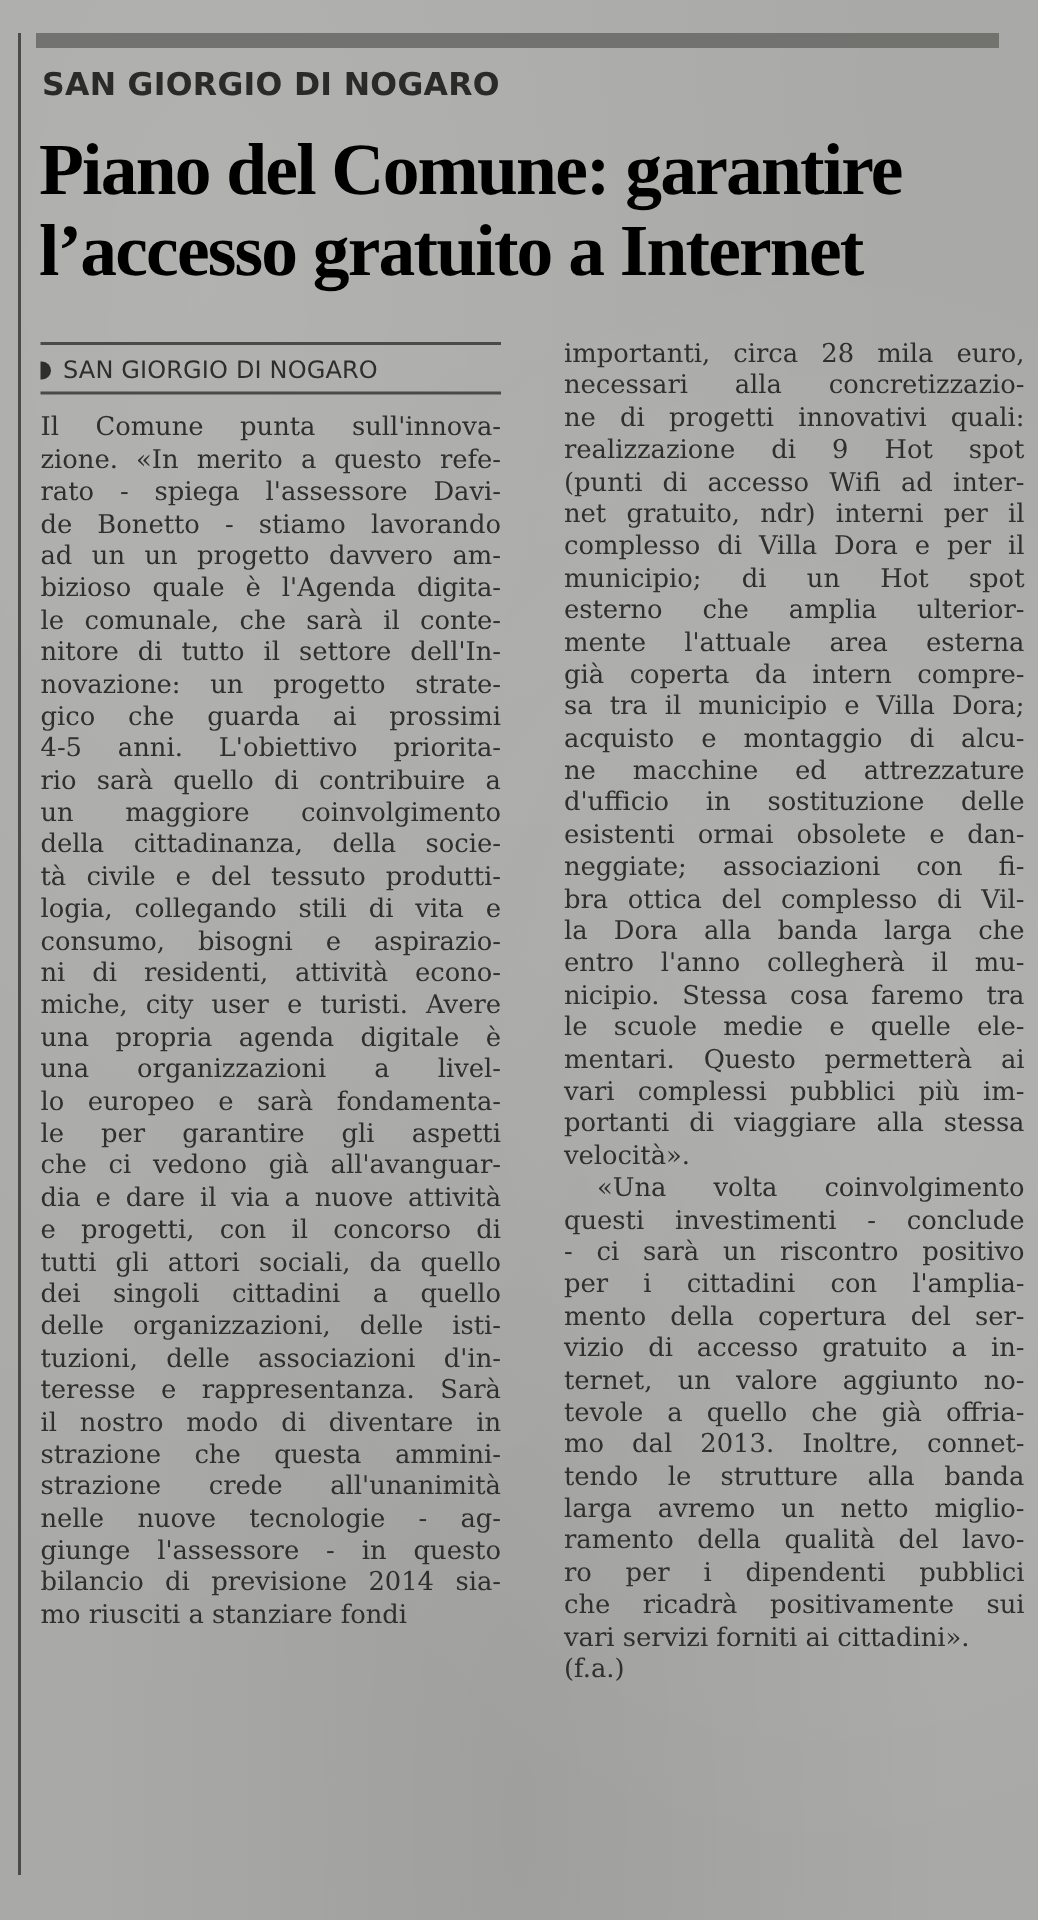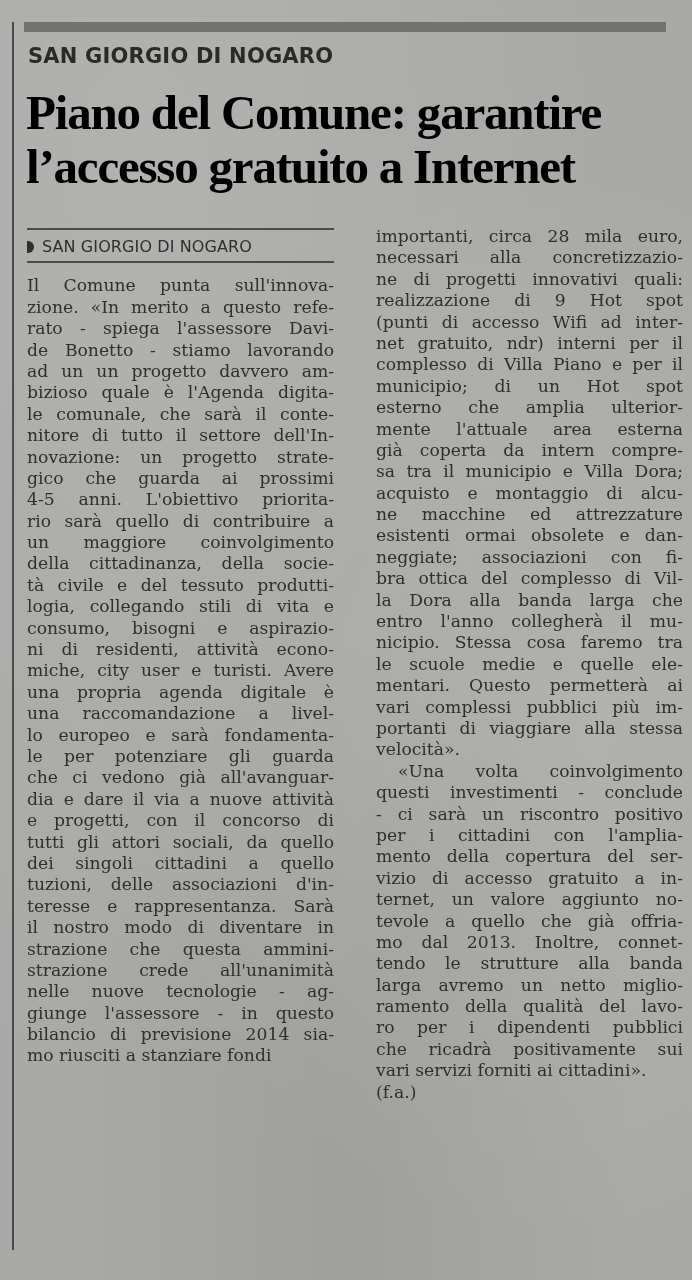--- a/index.html
+++ b/index.html
@@ -140,56 +140,58 @@
         <span class="line">4-5 anni. L'obiettivo priorita-</span>
         <span class="line">rio sarà quello di contribuire a</span>
         <span class="line">un maggiore coinvolgimento</span>
         <span class="line">della cittadinanza, della socie-</span>
         <span class="line">tà civile e del tessuto produtti-</span>
         <span class="line">logia, collegando stili di vita e</span>
         <span class="line">consumo, bisogni e aspirazio-</span>
         <span class="line">ni di residenti, attività econo-</span>
         <span class="line">miche, city user e turisti. Avere</span>
         <span class="line">una propria agenda digitale è</span>
-        <span class="line">una raccomandazione a livel-</span>
+        <span class="line">una organizzazioni a livel-</span>
         <span class="line">lo europeo e sarà fondamenta-</span>
-        <span class="line">le per potenziare gli guarda</span>
+        <span class="line">le per garantire gli aspetti</span>
         <span class="line">che ci vedono già all'avanguar-</span>
         <span class="line">dia e dare il via a nuove attività</span>
         <span class="line">e progetti, con il concorso di</span>
         <span class="line">tutti gli attori sociali, da quello</span>
         <span class="line">dei singoli cittadini a quello</span>
+        <span class="line">delle organizzazioni, delle isti-</span>
         <span class="line">tuzioni, delle associazioni d'in-</span>
         <span class="line">teresse e rappresentanza. Sarà</span>
         <span class="line">il nostro modo di diventare in</span>
         <span class="line">strazione che questa ammini-</span>
         <span class="line">strazione crede all'unanimità</span>
         <span class="line">nelle nuove tecnologie - ag-</span>
         <span class="line">giunge l'assessore - in questo</span>
         <span class="line">bilancio di previsione 2014 sia-</span>
         <span class="line last">mo riusciti a stanziare fondi</span>
       </div>
   </div>
 
   <div class="col col-right">
     <div id="right-lines">
         <span class="line">importanti, circa 28 mila euro,</span>
         <span class="line">necessari alla concretizzazio-</span>
         <span class="line">ne di progetti innovativi quali:</span>
         <span class="line">realizzazione di 9 Hot spot</span>
         <span class="line">(punti di accesso Wifi ad inter-</span>
         <span class="line">net gratuito, ndr) interni per il</span>
-        <span class="line">complesso di Villa Piano e per il</span>
+        <span class="line">complesso di Villa Dora e per il</span>
         <span class="line">municipio; di un Hot spot</span>
         <span class="line">esterno che amplia ulterior-</span>
         <span class="line">mente l'attuale area esterna</span>
         <span class="line">già coperta da intern compre-</span>
         <span class="line">sa tra il municipio e Villa Dora;</span>
         <span class="line">acquisto e montaggio di alcu-</span>
         <span class="line">ne macchine ed attrezzature</span>
+        <span class="line">d'ufficio in sostituzione delle</span>
         <span class="line">esistenti ormai obsolete e dan-</span>
         <span class="line">neggiate; associazioni con fi-</span>
         <span class="line">bra ottica del complesso di Vil-</span>
         <span class="line">la Dora alla banda larga che</span>
         <span class="line">entro l'anno collegherà il mu-</span>
         <span class="line">nicipio. Stessa cosa faremo tra</span>
         <span class="line">le scuole medie e quelle ele-</span>
         <span class="line">mentari. Questo permetterà ai</span>
         <span class="line">vari complessi pubblici più im-</span>
         <span class="line">portanti di viaggiare alla stessa</span>

